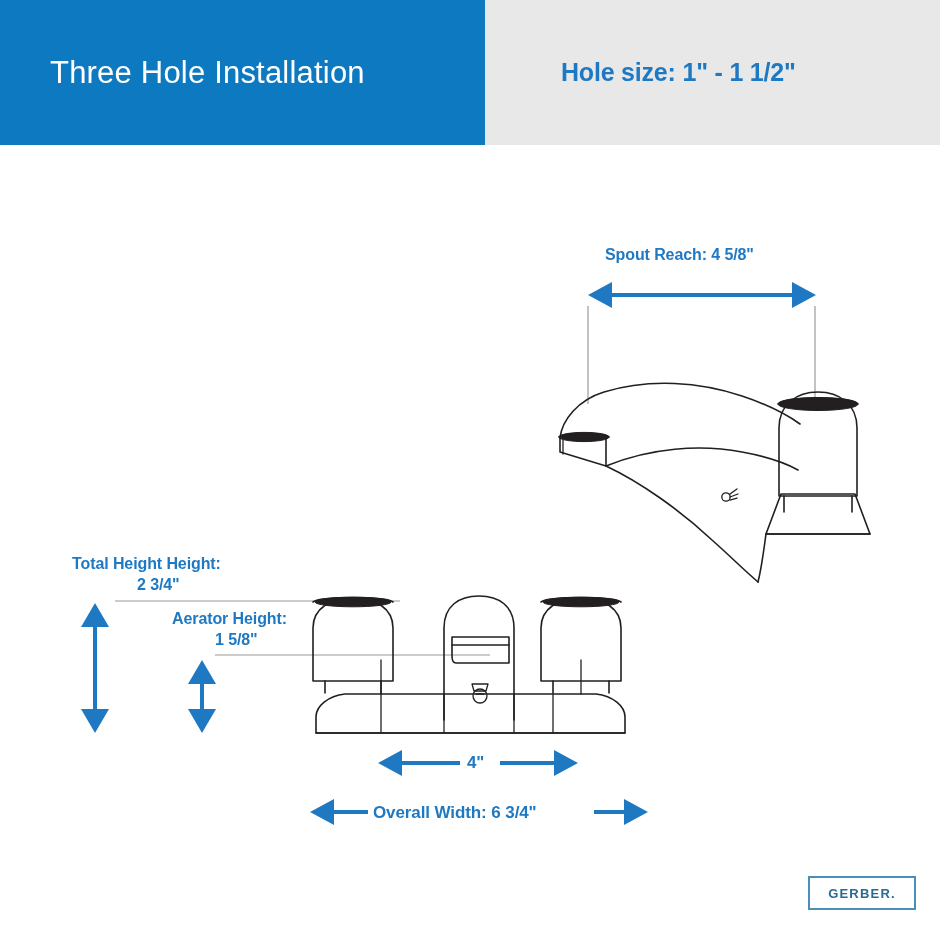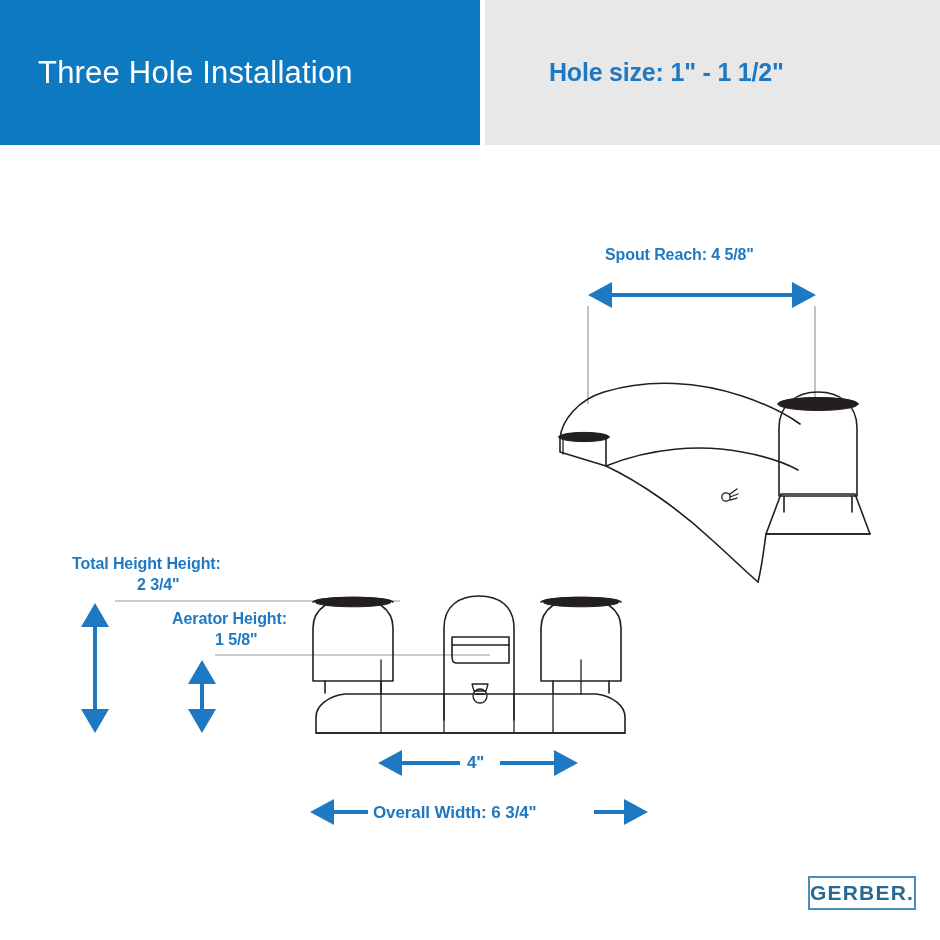--- a/index.html
+++ b/index.html
@@ -21,20 +21,21 @@
     background: #ffffff;
   }
 
   
   .header-band {
     position: absolute;
     top: 0;
     height: 145px;
     display: flex;
     align-items: center;
+    padding-left: 12px;
   }
   #band-left {
     left: 0;
     width: 480px;
     background: #0d79c1;
   }
   #band-right {
     left: 485px;
     width: 455px;
     background: #e8e8e8;
@@ -92,21 +93,21 @@
     height: 34px;
     border: 2px solid #4a8fb5;
     box-sizing: border-box;
     display: flex;
     align-items: center;
     justify-content: center;
     background: #ffffff;
   }
   #logo-text {
     color: #2a6a92;
-    font-size: 21px;
+    font-size: 13px;
     font-weight: bold;
     letter-spacing: 1.2px;
   }
 </style>
 </head>
 <body>
 
 <div id="sheet">
 
   <div class="header-band" id="band-left">

